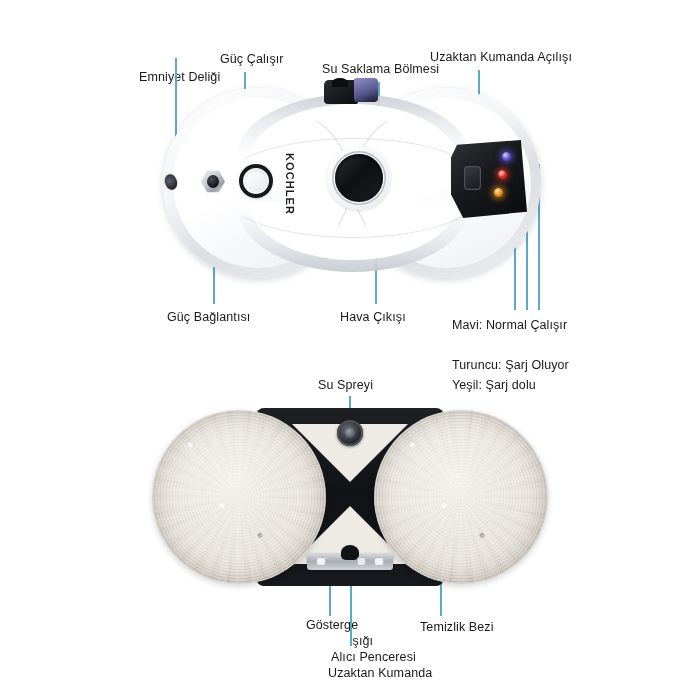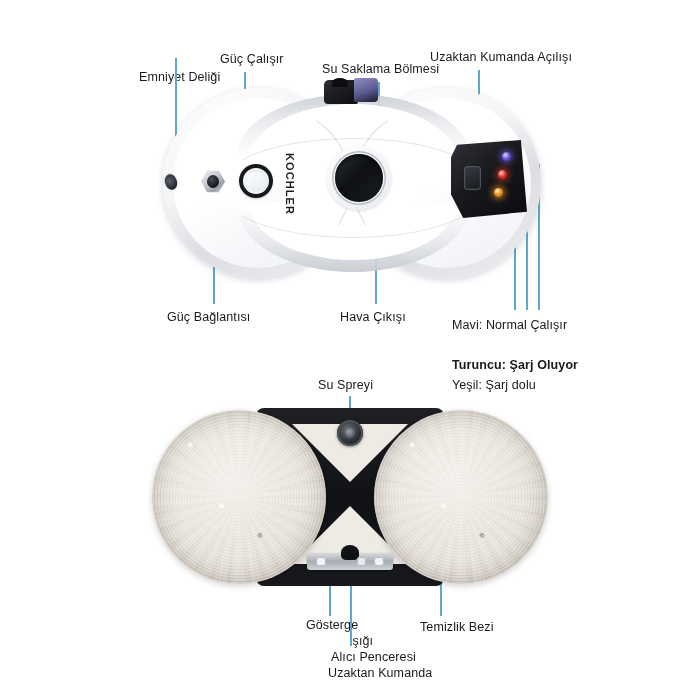--- a/index.html
+++ b/index.html
@@ -181,21 +181,21 @@
 <div id="stage">
 
   <div class="lbl" style="left:139px;top:26px;margin-top:44px;">Emniyet Deliği</div>
   <div class="lbl" style="left:220px;top:52px;">Güç Çalışır</div>
   <div class="lbl" style="left:322px;top:62px;">Su Saklama Bölmesi</div>
   <div class="lbl" style="left:430px;top:50px;">Uzaktan Kumanda Açılışı</div>
   <div class="lbl" style="left:167px;top:310px;">Güç Bağlantısı</div>
   <div class="lbl" style="left:340px;top:310px;">Hava Çıkışı</div>
 
   <div class="lbl" style="left:452px;top:318px;">Mavi: Normal Çalışır</div>
-  <div class="lbl" style="left:452px;top:358px;font-weight:bold;">Turuncu: Şarj Oluyor</div>
+  <div class="lbl" style="left:452px;top:358px;">Turuncu: Şarj Oluyor</div>
   <div class="lbl" style="left:452px;top:378px;">Yeşil: Şarj dolu</div>
 
   <div class="ll v" style="left:175px;top:58px;height:124px;"></div>
   <div class="ll v" style="left:244px;top:72px;height:98px;"></div>
   <div class="ll v" style="left:378px;top:82px;height:46px;"></div>
   <div class="ll v" style="left:478px;top:70px;height:98px;"></div>
   <div class="ll v" style="left:213px;top:192px;height:112px;"></div>
   <div class="ll v" style="left:375px;top:248px;height:56px;"></div>
 
   <div class="ll h" style="left:514px;top:164px;width:26px;"></div>

